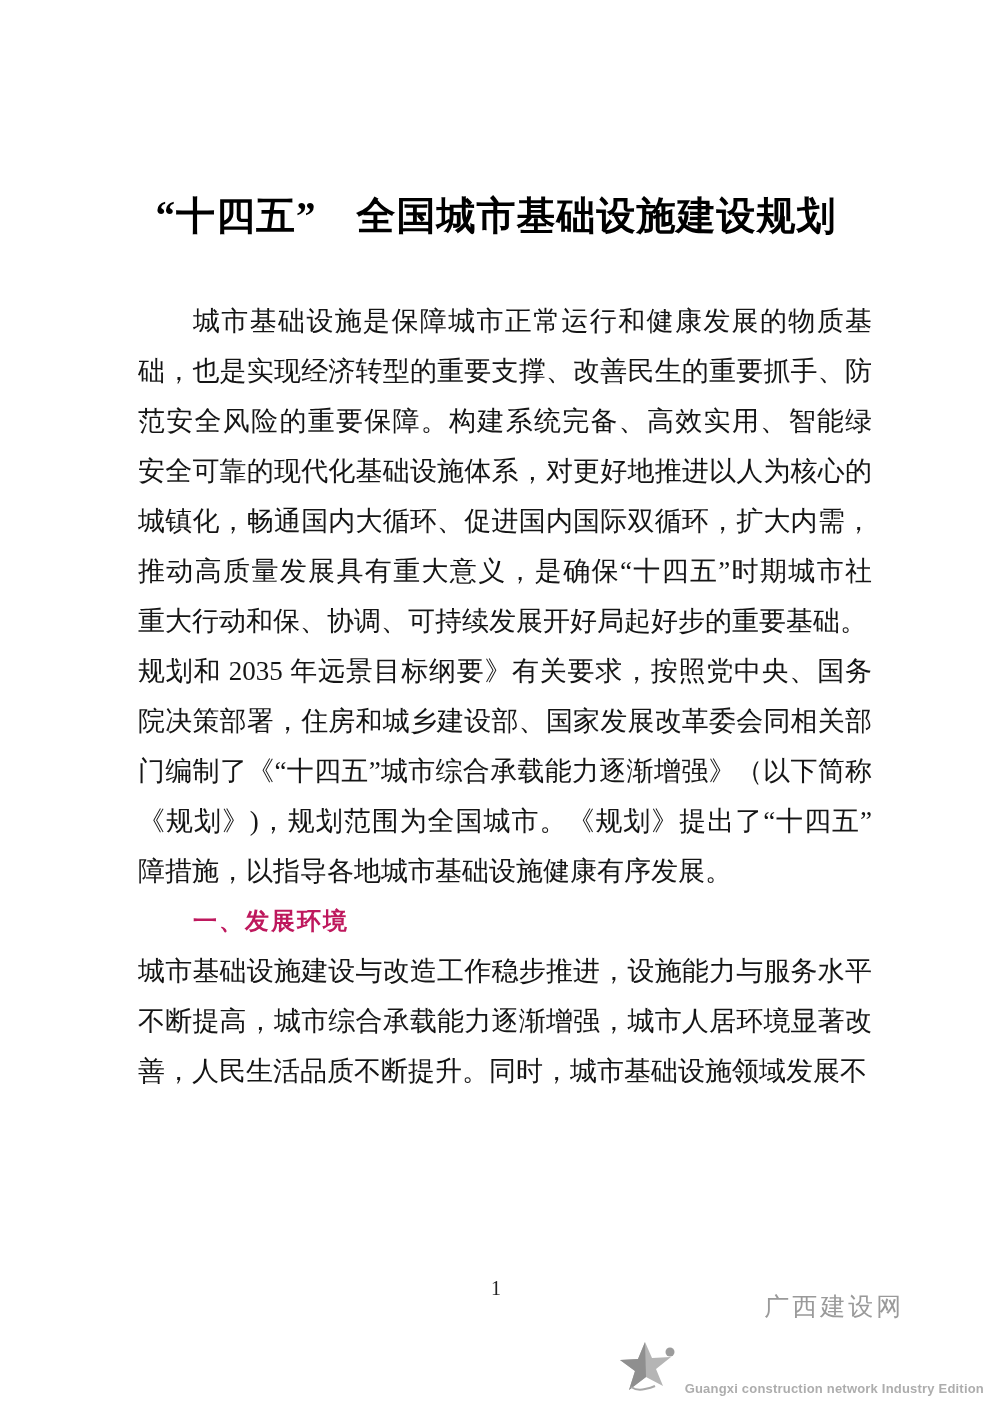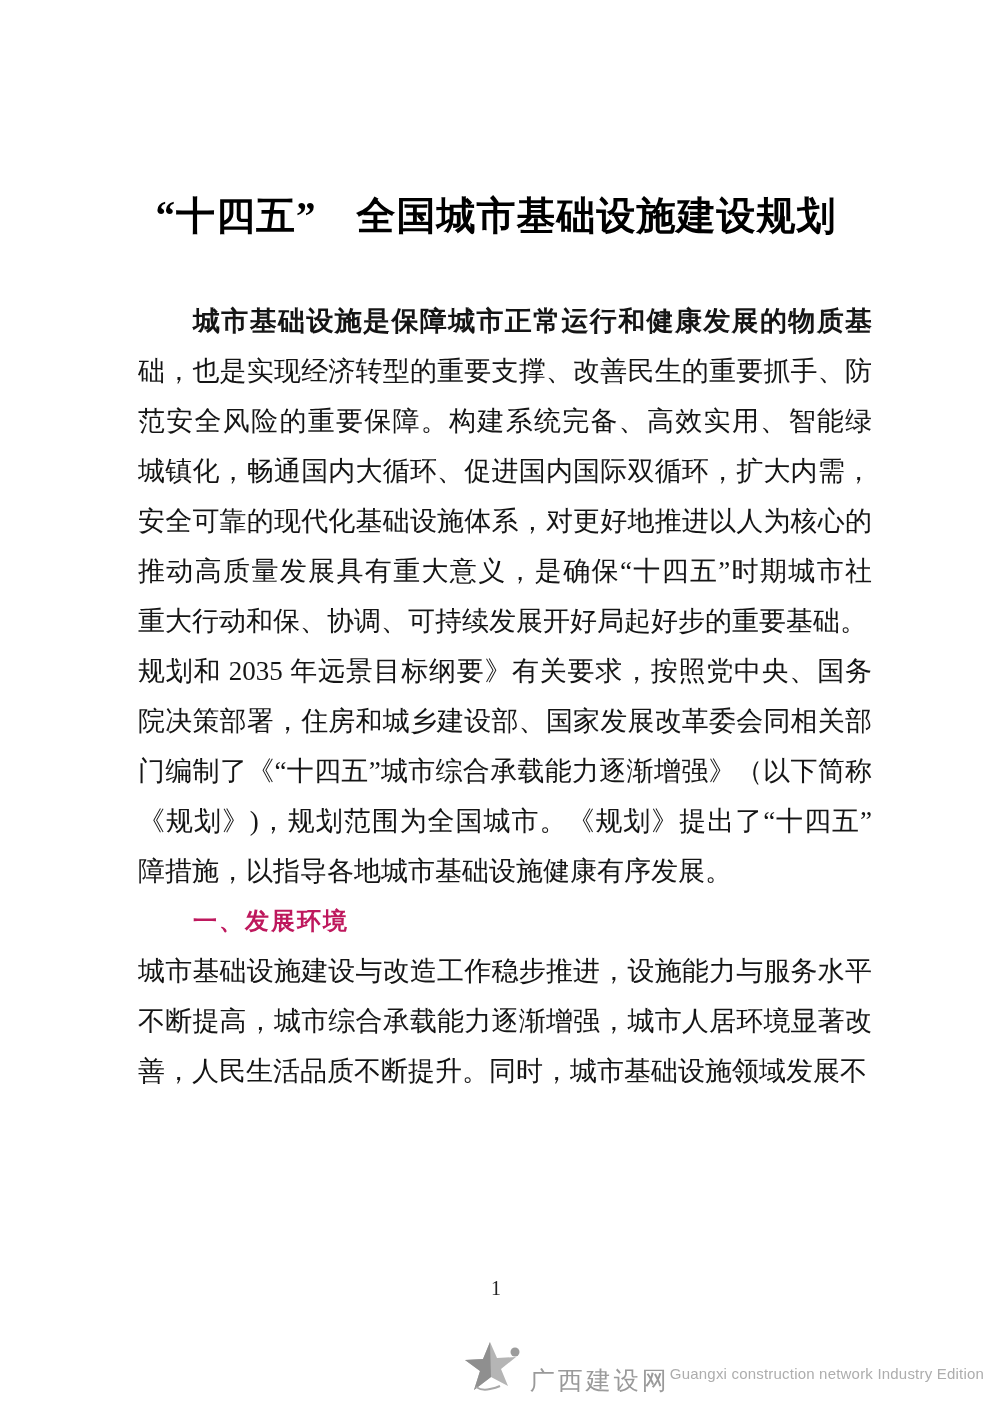--- a/index.html
+++ b/index.html
@@ -40,21 +40,21 @@
     color: #151515;
   }
   .line {
     height: 50px;
     line-height: 50px;
     text-align: justify;
     text-align-last: justify;
     text-justify: inter-character;
     overflow: hidden;
   }
-  .line.first { text-indent: 55px; font-weight: bold; }
+  .line.first { text-indent: 55px; }
   .line.last  { text-align-last: left; }
   .heading {
     height: 50px;
     line-height: 50px;
     font-family: "Liberation Sans", sans-serif;
     font-weight: 700;
     font-size: 24px;
     text-indent: 55px;
     letter-spacing: 2px;
     color: #be185d;
@@ -75,55 +75,57 @@
     position: absolute;
     right: 8px;
     bottom: 6px;
     display: flex;
     align-items: flex-end;
     gap: 4px;
   }
   .wm-star { flex: 0 0 auto; }
   .wm-text {
     display: flex;
-    flex-direction: row;
-    align-items: flex-start;
+    flex-direction: column;
+    align-items: center;
     padding-bottom: 3px;
+    gap: 48px;
   }
   .wm-name {
     font-family: "Liberation Serif", serif;
     font-size: 25px;
     line-height: 27px;
     letter-spacing: 3px;
     color: #9a9a9a;
     white-space: nowrap;
   }
   .wm-caption {
     font-family: "Liberation Sans", sans-serif;
-    font-size: 15px;
+    font-size: 13px;
     line-height: 10px;
     letter-spacing: 0.2px;
     color: #adadad;
-    margin-top: 2px;
+    margin-top: 16px;
     white-space: nowrap;
+    font-weight: bold;
   }
 </style>
 </head>
 <body>
 
 <div class="page">
 
   <h1 class="doc-title">“十四五”　全国城市基础设施建设规划</h1>
 
   <main class="doc-body" id="doc-body">
       <div class="line first">城市基础设施是保障城市正常运行和健康发展的物质基</div>
       <div class="line">础，也是实现经济转型的重要支撑、改善民生的重要抓手、防</div>
       <div class="line">范安全风险的重要保障。构建系统完备、高效实用、智能绿色、</div>
+      <div class="line">安全可靠的现代化基础设施体系，对更好地推进以人为核心的</div>
       <div class="line">城镇化，畅通国内大循环、促进国内国际双循环，扩大内需，</div>
-      <div class="line">安全可靠的现代化基础设施体系，对更好地推进以人为核心的</div>
       <div class="line">推动高质量发展具有重大意义，是确保“十四五”时期城市社</div>
       <div class="line last">重大行动和保、协调、可持续发展开好局起好步的重要基础。</div>
       <div class="line">规划和 2035 年远景目标纲要》有关要求，按照党中央、国务</div>
       <div class="line">院决策部署，住房和城乡建设部、国家发展改革委会同相关部</div>
       <div class="line">门编制了《“十四五”城市综合承载能力逐渐增强》（以下简称</div>
       <div class="line">《规划》)，规划范围为全国城市。《规划》提出了“十四五”</div>
       <div class="line last">障措施，以指导各地城市基础设施健康有序发展。</div>
       <div class="heading">一、发展环境</div>
       <div class="line">城市基础设施建设与改造工作稳步推进，设施能力与服务水平</div>
       <div class="line">不断提高，城市综合承载能力逐渐增强，城市人居环境显著改</div>

